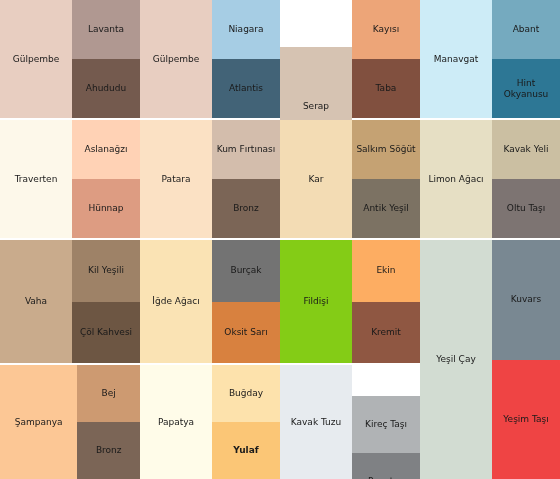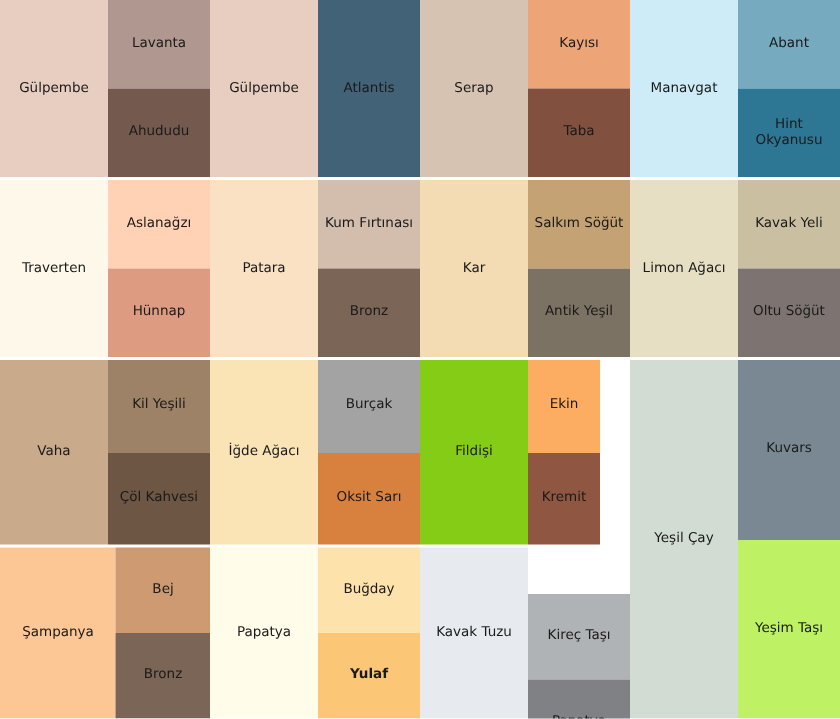--- a/index.html
+++ b/index.html
@@ -70,27 +70,30 @@
         <div class="cell" style="background: rgb(116, 90, 78);">
           <span class="swatch-label">Ahududu</span>
         </div>
       </div>
     </div>
     <div class="group" style="left: 140px; top: 0px; width: 140px; height: 118px;">
       <div class="big" style="width: 72px; height: 100%; background: rgb(232, 206, 193);">
         <span class="swatch-label">Gülpembe</span>
       </div>
       <div class="stack" style="width: 68px; height: 100%;">
+        <div class="cell" style="background: rgb(166, 205, 228);">
+          <span class="swatch-label">Niagara</span>
+        </div>
         <div class="cell" style="background: rgb(66, 99, 119);">
           <span class="swatch-label">Atlantis</span>
         </div>
       </div>
     </div>
     <div class="group" style="left: 280px; top: 0px; width: 140px; height: 118px;">
-      <div class="big" style="width: 72px; height: 100%; background: rgb(214, 195, 178);">
+      <div class="big" style="width: 72px; height: 100%; background: rgb(214, 195, 178); margin-top: 47px;">
         <span class="swatch-label">Serap</span>
       </div>
       <div class="stack" style="width: 68px; height: 100%;">
         <div class="cell" style="background: rgb(237, 165, 120);">
           <span class="swatch-label">Kayısı</span>
         </div>
         <div class="cell" style="background: rgb(129, 80, 63);">
           <span class="swatch-label">Taba</span>
         </div>
       </div>
@@ -149,21 +152,21 @@
     </div>
     <div class="group" style="left: 420px; top: 120px; width: 140px; height: 118px;">
       <div class="big" style="width: 72px; height: 100%; background: rgb(230, 223, 196);">
         <span class="swatch-label">Limon Ağacı</span>
       </div>
       <div class="stack" style="width: 68px; height: 100%;">
         <div class="cell" style="background: rgb(203, 191, 162);">
           <span class="swatch-label">Kavak Yeli</span>
         </div>
         <div class="cell" style="background: rgb(125, 116, 114);">
-          <span class="swatch-label">Oltu Söğüt</span>
+          <span class="swatch-label">Oltu Taşı</span>
         </div>
       </div>
     </div>
     <div class="group" style="left: 0px; top: 240px; width: 140px; height: 123px;">
       <div class="big" style="width: 72px; height: 100%; background: rgb(201, 171, 140);">
         <span class="swatch-label">Vaha</span>
       </div>
       <div class="stack" style="width: 68px; height: 100%;">
         <div class="cell" style="background: rgb(158, 130, 103);">
           <span class="swatch-label">Kil Yeşili</span>
@@ -171,33 +174,33 @@
         <div class="cell" style="background: rgb(109, 86, 67);">
           <span class="swatch-label">Çöl Kahvesi</span>
         </div>
       </div>
     </div>
     <div class="group" style="left: 140px; top: 240px; width: 140px; height: 123px;">
       <div class="big" style="width: 72px; height: 100%; background: rgb(250, 227, 180);">
         <span class="swatch-label">İğde Ağacı</span>
       </div>
       <div class="stack" style="width: 68px; height: 100%;">
-        <div class="cell" style="background: #a3a3a3; text-align: center;">
+        <div class="cell" style="background: #737373; text-align: center;">
           <span class="swatch-label">Burçak</span>
         </div>
         <div class="cell" style="background: rgb(216, 129, 63);">
           <span class="swatch-label">Oksit Sarı</span>
         </div>
       </div>
     </div>
     <div class="group" style="left: 280px; top: 240px; width: 140px; height: 123px;">
       <div class="big" style="width: 72px; height: 100%; background: #84cc16;">
         <span class="swatch-label">Fildişi</span>
       </div>
-      <div class="stack" style="width: 48px; height: 100%;">
+      <div class="stack" style="width: 68px; height: 100%;">
         <div class="cell" style="background: rgb(253, 173, 98);">
           <span class="swatch-label">Ekin</span>
         </div>
         <div class="cell" style="background: rgb(143, 87, 66);">
           <span class="swatch-label">Kremit</span>
         </div>
       </div>
     </div>
     <div class="group" style="left: 0px; top: 365px; width: 140px; height: 114px;">
       <div class="big" style="width: 84px; height: 100%; background: rgb(252, 199, 149);">
@@ -239,18 +242,18 @@
       </div>
     </div>
     <div class="group" style="left: 420px; top: 240px; width: 140px; height: 239px;">
       <div class="big" style="width: 72px; height: 100%; background: rgb(210, 220, 210);">
         <span class="swatch-label">Yeşil Çay</span>
       </div>
       <div class="stack" style="width: 68px; height: 100%;">
         <div class="cell" style="background: rgb(121, 136, 146);">
           <span class="swatch-label">Kuvars</span>
         </div>
-        <div class="cell" style="background: #bef264;">
+        <div class="cell" style="background: #ef4444;">
           <span class="swatch-label">Yeşim Taşı</span>
         </div>
       </div>
     </div>
   </div>
 
 </body></html>

